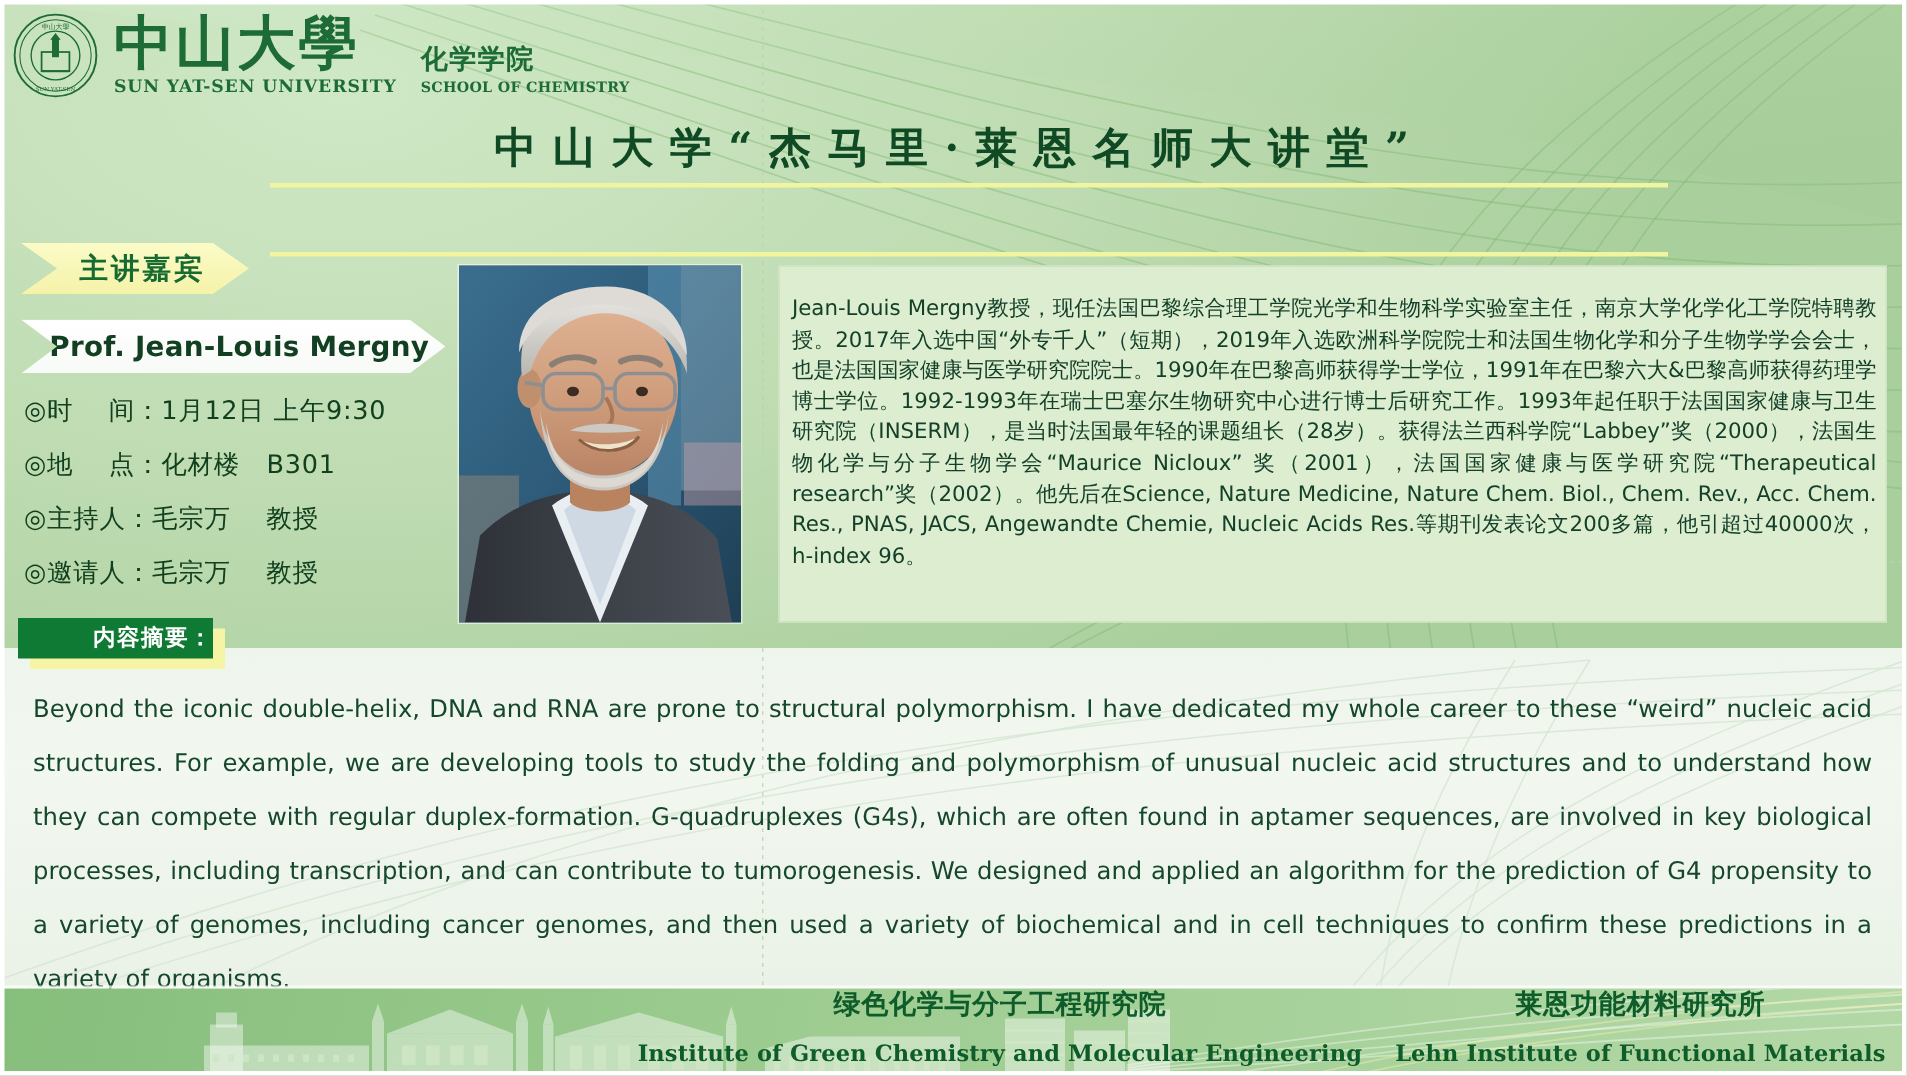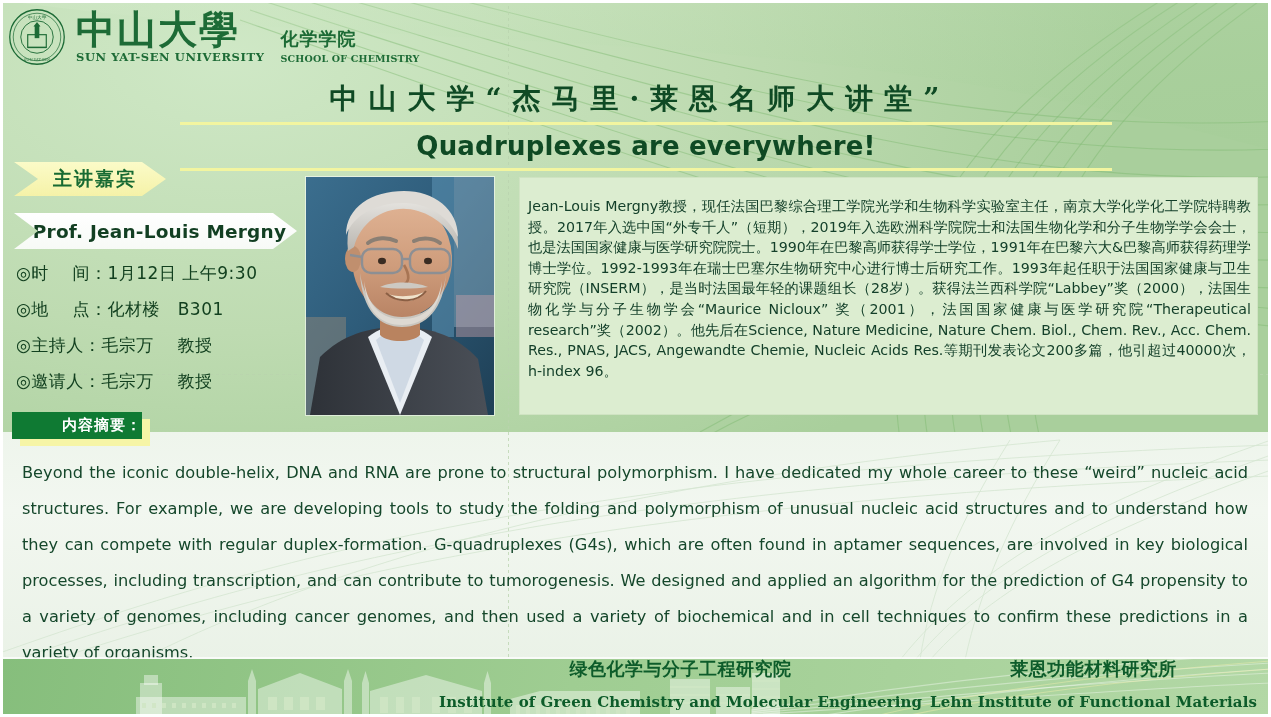--- a/index.html
+++ b/index.html
@@ -190,21 +190,21 @@
     z-index: 20; overflow: hidden;
   }
   .footer-band .skyline { position: absolute; left: 40px; bottom: 0; }
   .footer-band .rays { position: absolute; right: 0; top: 0; }
   .footer-top-line {
     position: absolute; left: 0; right: 0; bottom: 58px; height: 2px;
     background: rgba(255,255,255,.7); z-index: 21;
   }
   .footer-logos {
     position: absolute; right: 14px; bottom: 6px; z-index: 24;
-    display: flex; align-items: flex-end; gap: 8px;
+    display: flex; align-items: flex-end; gap: 22px;
   }
   .flogo { text-align: center; }
   .flogo-cn {
     font-family: "DejaVu Serif", "Liberation Serif", serif;
     font-size: 18px; font-weight: 700; color: #0d5c2a; letter-spacing: .5px;
     white-space: nowrap;
   }
   .flogo-en {
     font-family: "DejaVu Serif", "Liberation Serif", serif;
     font-size: 15px; font-weight: 700; color: #0d5c2a; letter-spacing: .1px;
@@ -286,21 +286,20 @@
       <div class="logo-en">SUN  YAT-SEN UNIVERSITY</div>
     </div>
     <div class="school-block">
       <div class="school-cn">化学学院</div>
       <div class="school-en">SCHOOL OF CHEMISTRY</div>
     </div>
   </div>
 
   <div class="title-cn">中山大学“杰马里·莱恩名师大讲堂”</div>
   <div class="rule rule-top"></div>
-  <div class="title-en">Quadruplexes are everywhere!</div>
   <div class="rule rule-bot"></div>
 
   <div class="chev chev-guest">
     <span>主讲嘉宾</span>
   </div>
   <div class="chev chev-name">
     <span>Prof. Jean-Louis Mergny</span>
   </div>
 
   <div class="info">

